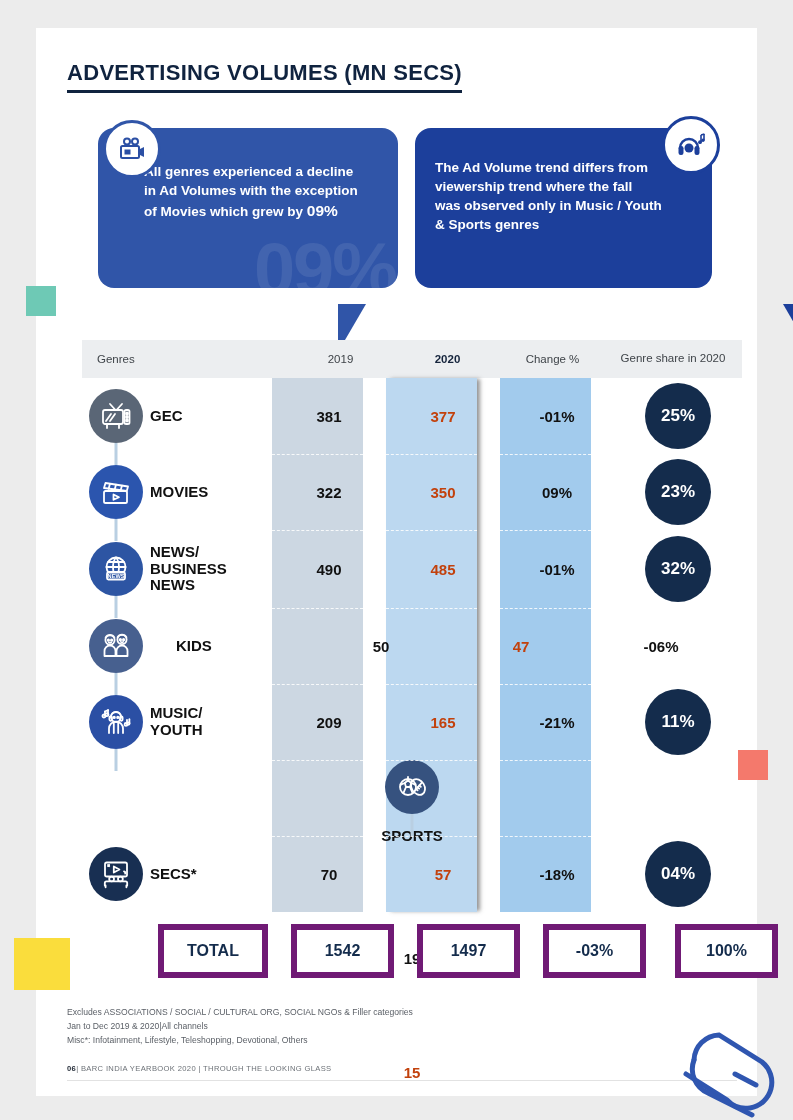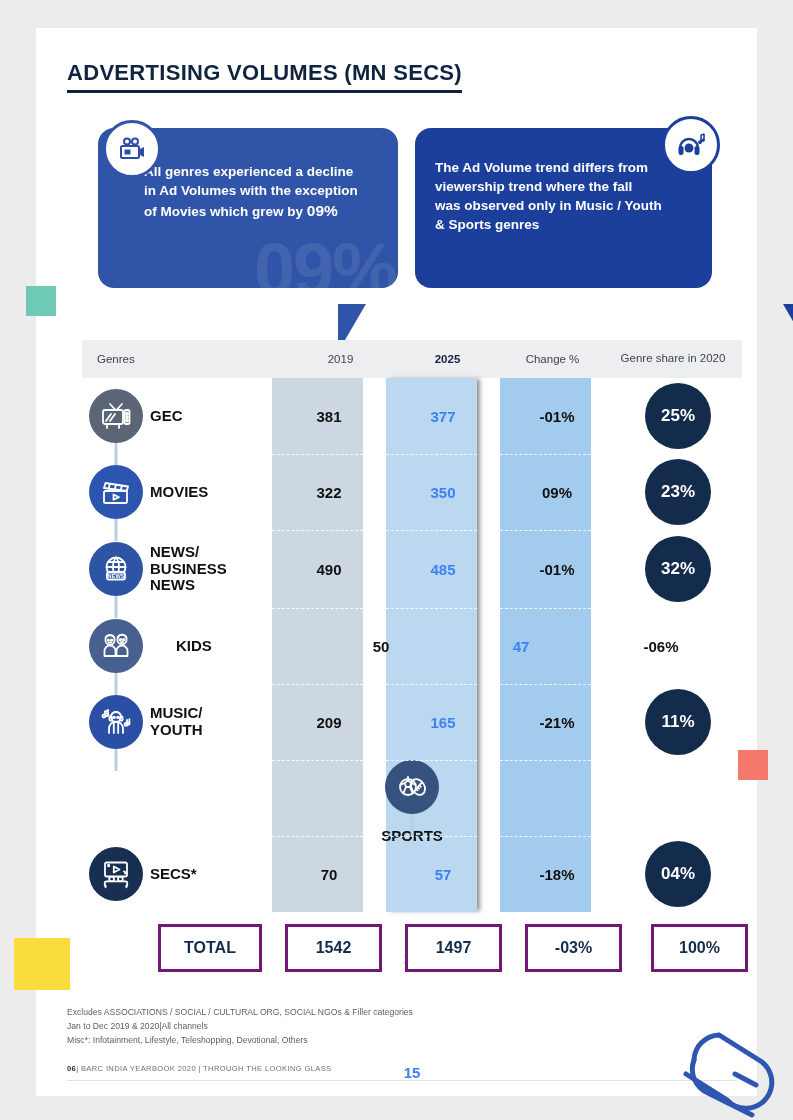--- a/index.html
+++ b/index.html
@@ -78,21 +78,21 @@
   .col19{left:190px;width:91px;background:#ccd7e2;}
   .col20{left:304px;width:91px;background:#bcd8f0;
          box-shadow:4px 0 4px -1px rgba(60,60,60,.55);}
   .colchg{left:418px;width:91px;background:#a2cbed;}
   .row{display:flex;align-items:center;height:76px;position:relative;z-index:2;}
   .cell{text-align:center;font-size:15px;font-weight:bold;}
   .c-icon{flex:0 0 68px;display:flex;justify-content:center;}
   .c-label{flex:0 0 122px;font-size:15px;font-weight:bold;color:#111;
            line-height:1.12;white-space:pre-line;}
   .c-19{flex:0 0 114px;color:#111;}
-  .c-20{flex:0 0 114px;color:#3b82f6;text-align:center;}
+  .c-20{flex:0 0 114px;color:#c2410c;text-align:center;}
   .c-chg{flex:0 0 114px;color:#111;}
   .c-share{flex:1;display:flex;justify-content:center;}
   .ico{
     width:54px;height:54px;border-radius:50%;
     display:flex;align-items:center;justify-content:center;position:relative;
   }
   .connector{
     position:absolute;left:50%;transform:translateX(-50%);
     top:54px;width:3px;height:22px;background:#b9cfe2;
   }
@@ -101,21 +101,21 @@
     display:flex;align-items:center;justify-content:center;
     color:#fff;font-size:17px;font-weight:bold;
   }
   .dashline{
     position:absolute;z-index:3;height:0;border-top:1px dashed #ffffff;opacity:.85;
   }
   
   .totals{display:flex;align-items:center;margin-top:12px;position:relative;z-index:5;}
   .tspacer{flex:0 0 68px;}
   .tbox{
-    height:42px;border:3px solid #701a75;background:#fff;
+    height:42px;border:6px solid #701a75;background:#fff;
     display:flex;align-items:center;justify-content:center;
     font-size:16px;font-weight:bold;color:#142c4c;
   }
   .t-label{flex:0 0 98px;margin-left:8px;}
   .t-19{flex:0 0 91px;margin-left:23px;}
   .t-20{flex:0 0 91px;margin-left:23px;}
   .t-chg{flex:0 0 91px;margin-left:23px;}
   .t-share{flex:0 0 91px;margin-left:29px;}
   
   .footnotes{
@@ -180,21 +180,21 @@
         </svg>
       </div>
     </div>
   </div>
 
   <div class="tbl">
 
     <div class="thead">
       <div class="th genres">Genres</div>
       <div class="th y19">2019</div>
-      <div class="th y20">2025</div>
+      <div class="th y20">2020</div>
       <div class="th chg">Change %</div>
       <div class="th share">Genre share in 2020</div>
     </div>
 
     <div class="tbody" id="tbody">
       <div class="colbg col19" style="height: 534px;"></div>
       <div class="colbg col20" style="height: 534px;"></div>
       <div class="colbg colchg" style="height: 534px;"></div>
       <div id="rows">
           <div class="row" style="height: 76px;">

